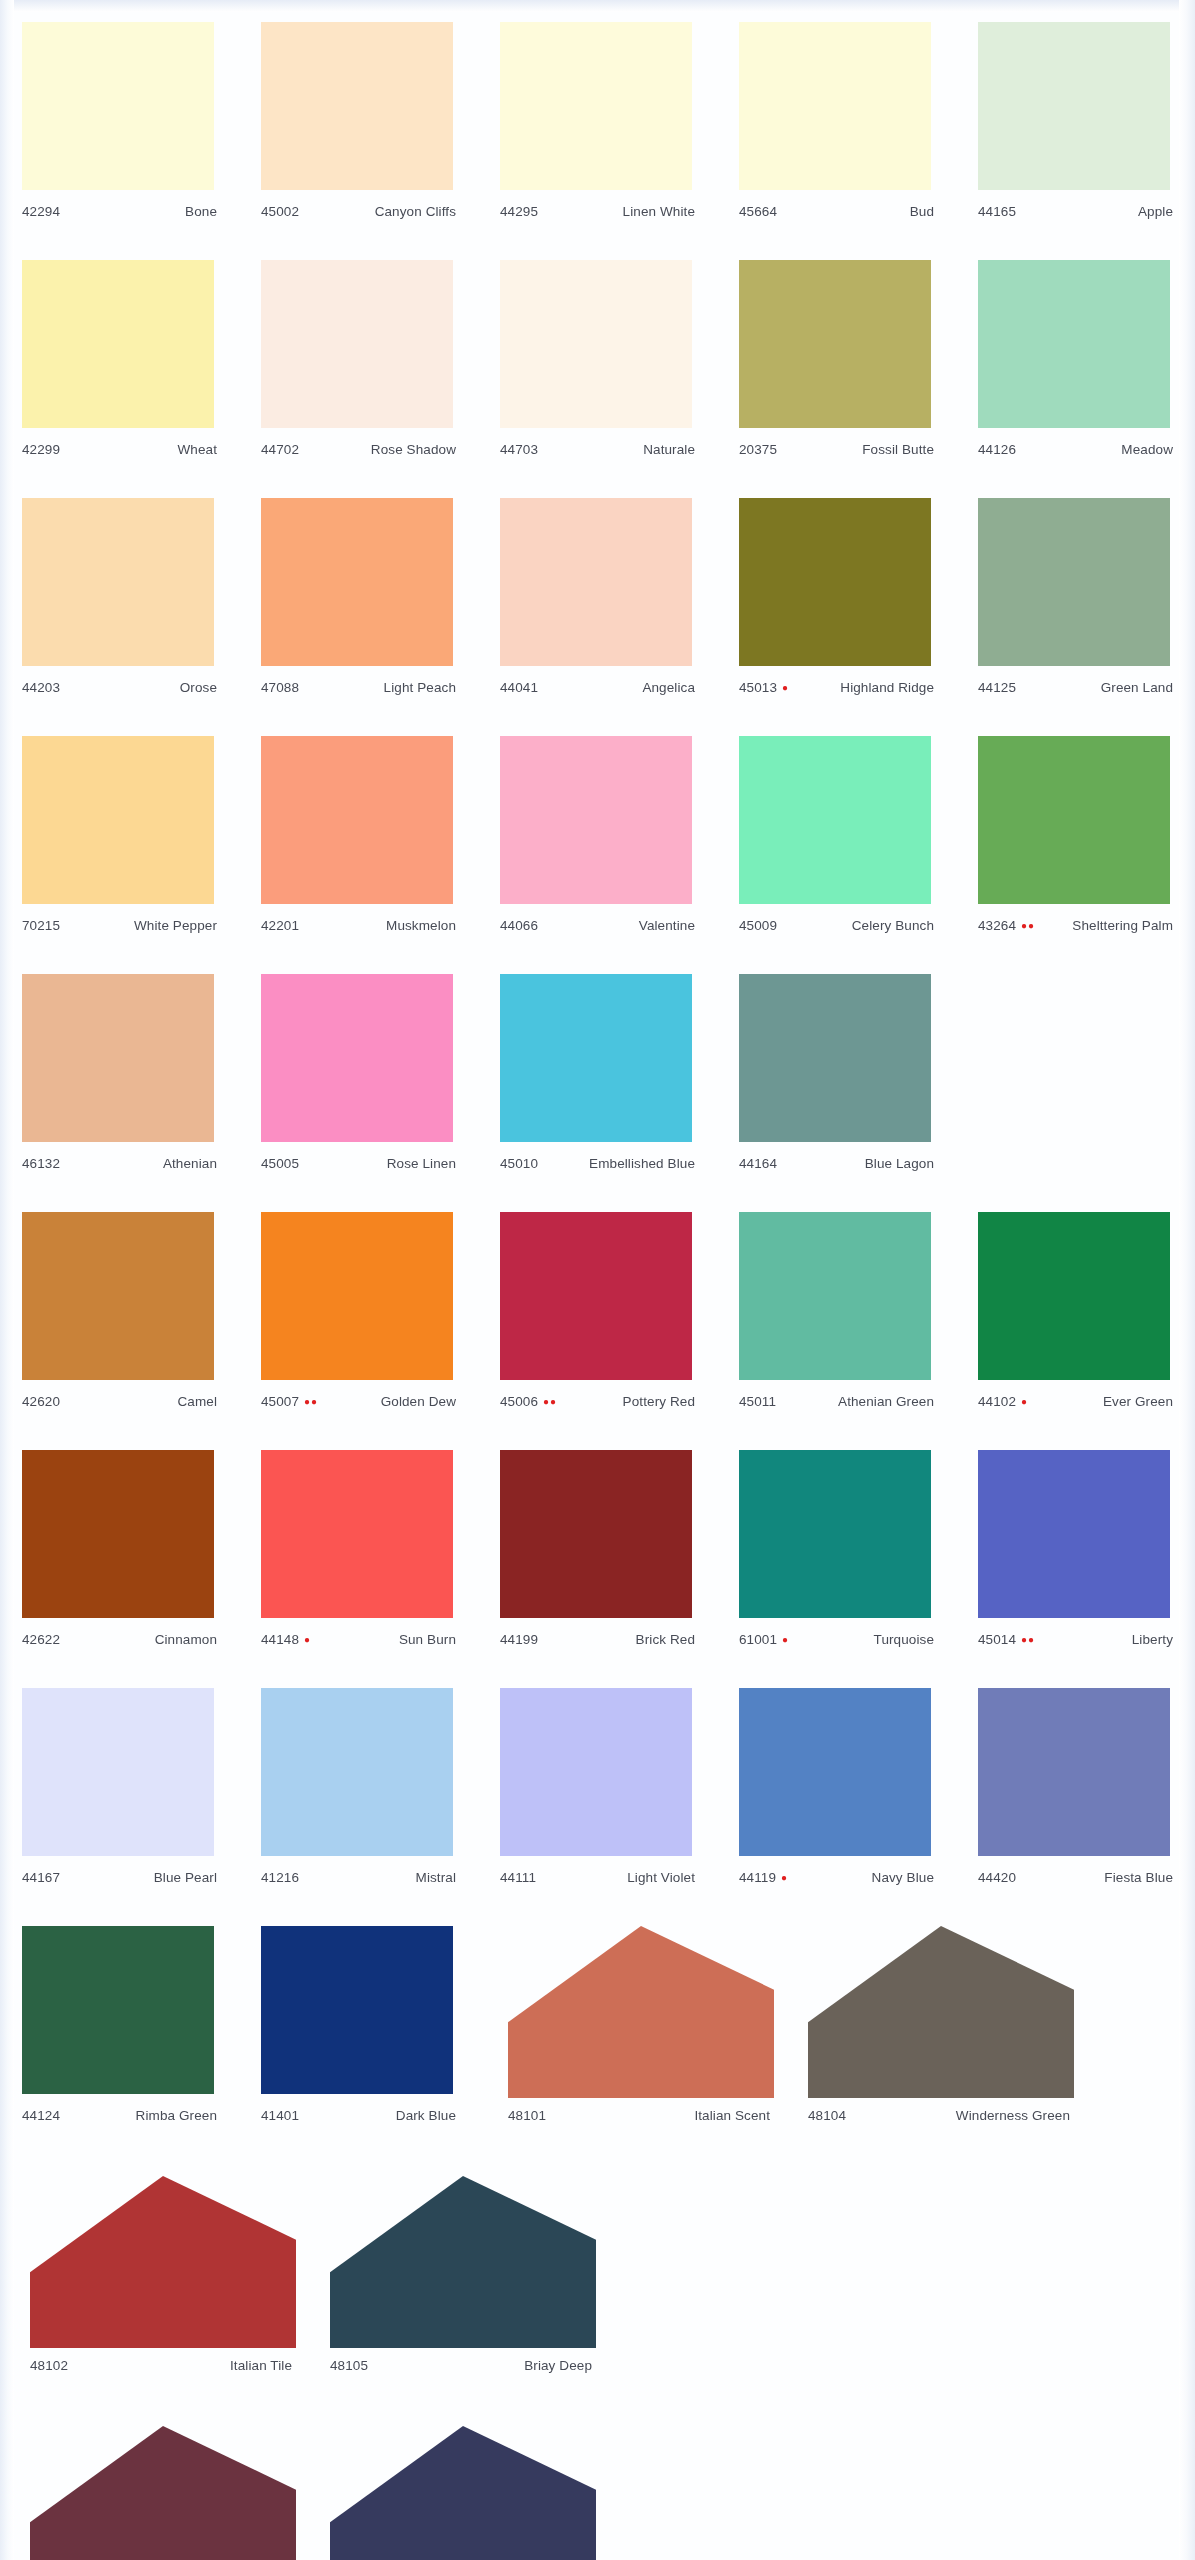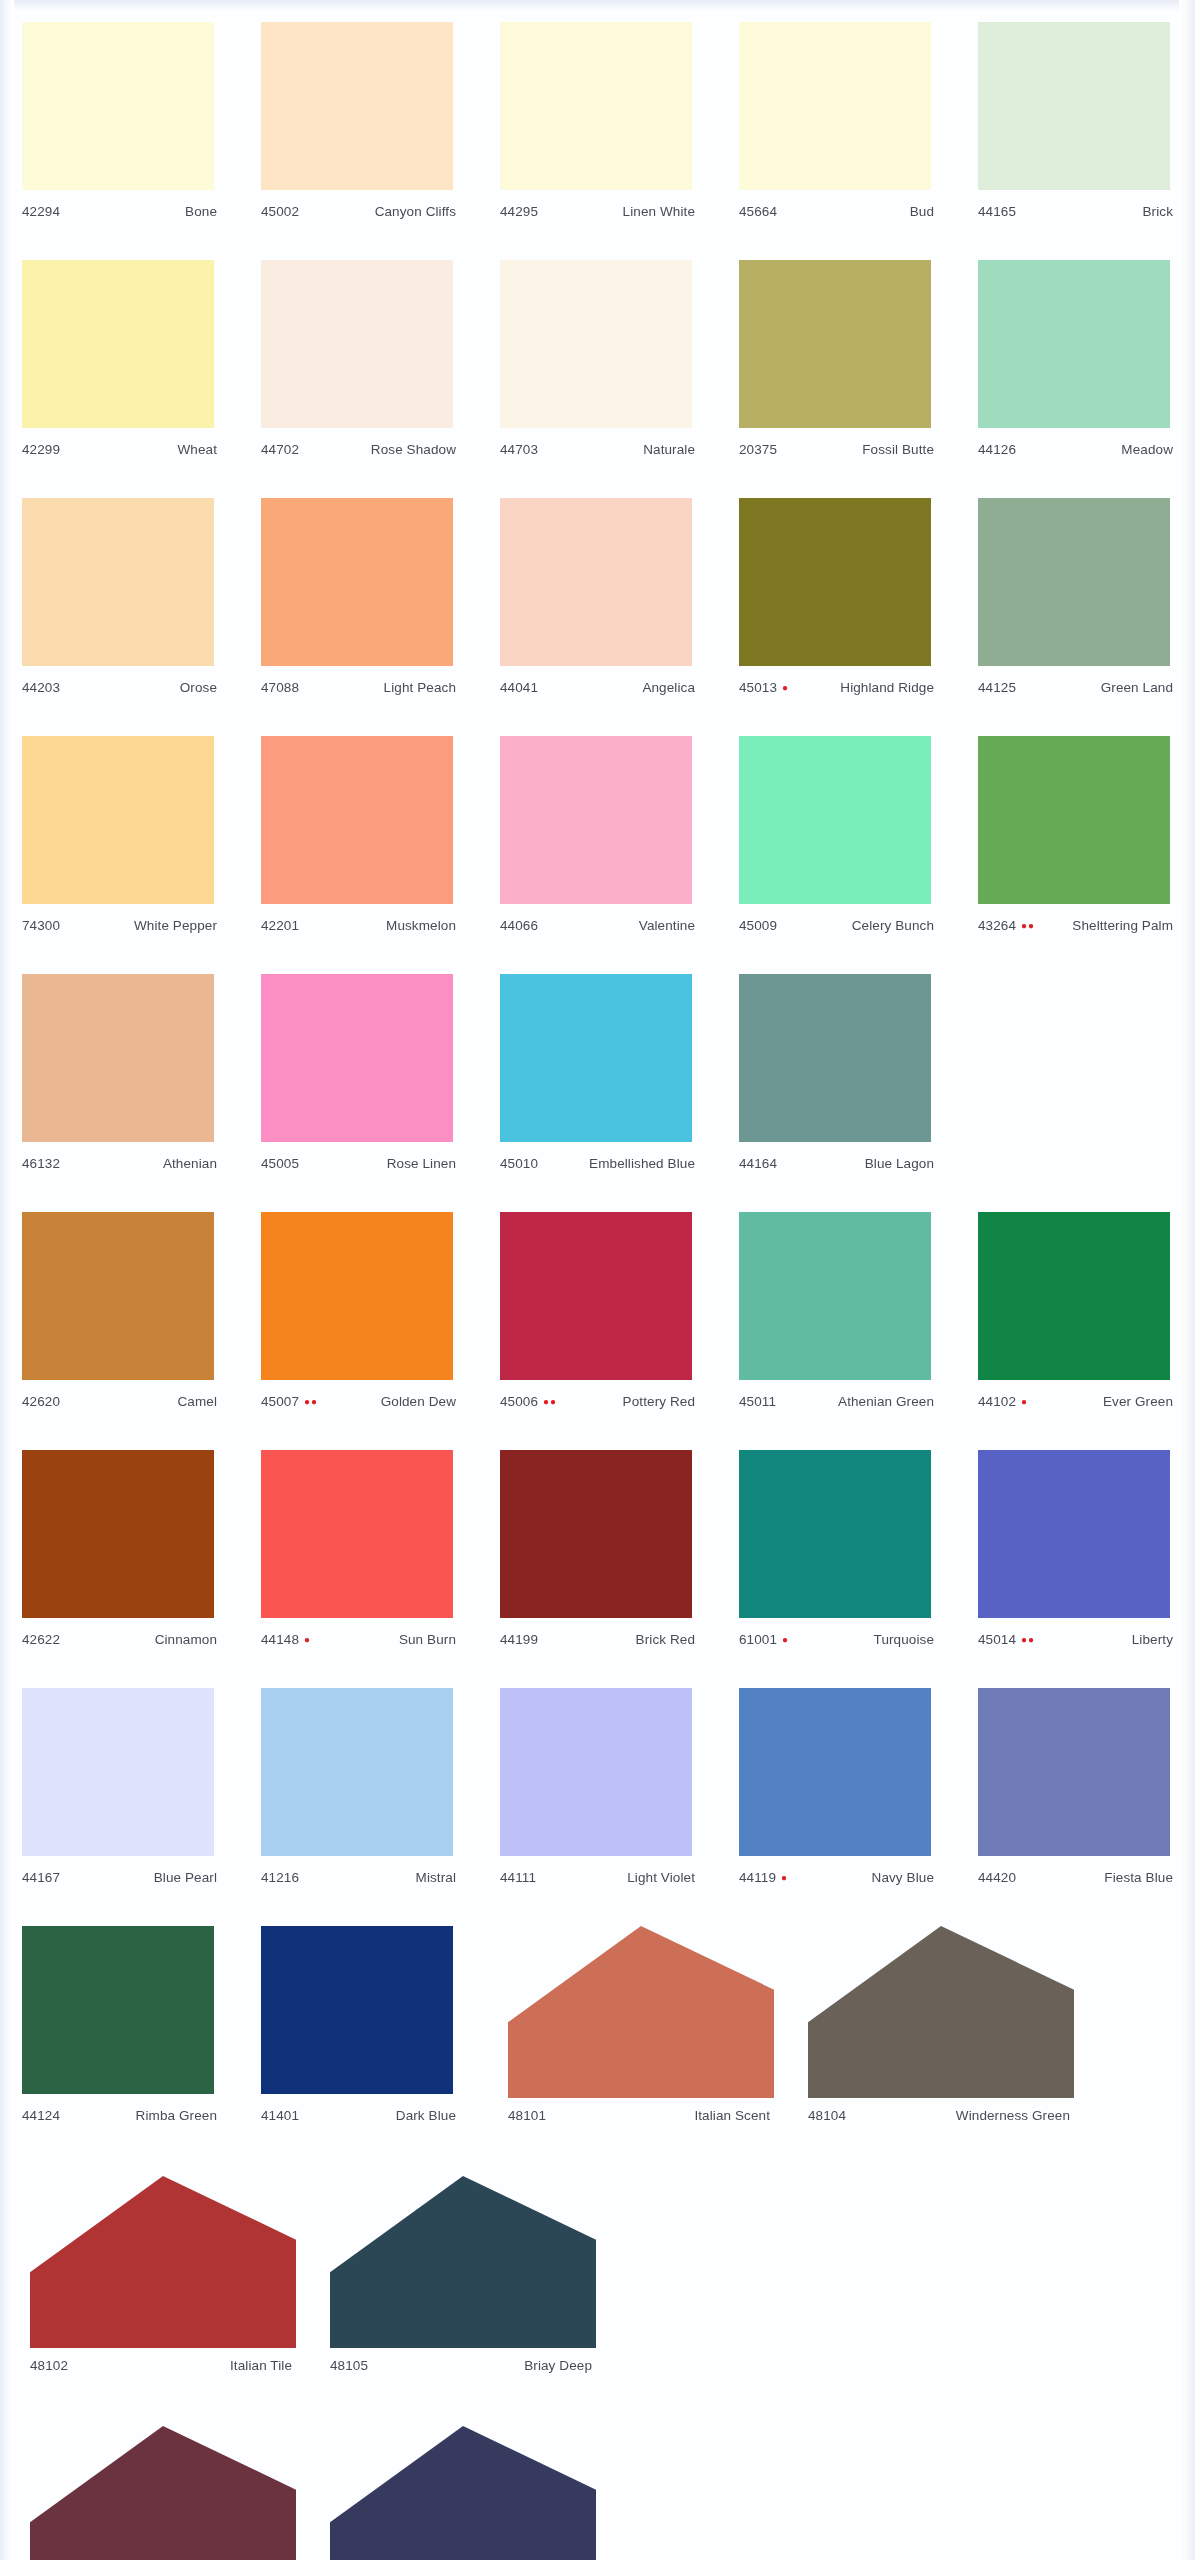--- a/index.html
+++ b/index.html
@@ -176,21 +176,21 @@
             <span class="code">45664</span>
             <span class="name">Bud</span>
           </div>
         </div>
         <div class="cell">
           <div class="swatch-wrap">
             <div class="swatch" title="Apple" style="background: rgb(223, 238, 219);"></div>
           </div>
           <div class="label">
             <span class="code">44165</span>
-            <span class="name">Brick</span>
+            <span class="name">Apple</span>
           </div>
         </div>
       </div>
       <div class="row">
         <div class="cell">
           <div class="swatch-wrap">
             <div class="swatch" title="Wheat" style="background: rgb(251, 242, 172);"></div>
           </div>
           <div class="label">
             <span class="code">42299</span>
@@ -281,21 +281,21 @@
             <span class="name">Green Land</span>
           </div>
         </div>
       </div>
       <div class="row">
         <div class="cell">
           <div class="swatch-wrap">
             <div class="swatch" title="White Pepper" style="background: rgb(252, 216, 147);"></div>
           </div>
           <div class="label">
-            <span class="code">74300</span>
+            <span class="code">70215</span>
             <span class="name">White Pepper</span>
           </div>
         </div>
         <div class="cell">
           <div class="swatch-wrap">
             <div class="swatch" title="Muskmelon" style="background: rgb(251, 157, 124);"></div>
           </div>
           <div class="label">
             <span class="code">42201</span>
             <span class="name">Muskmelon</span>

